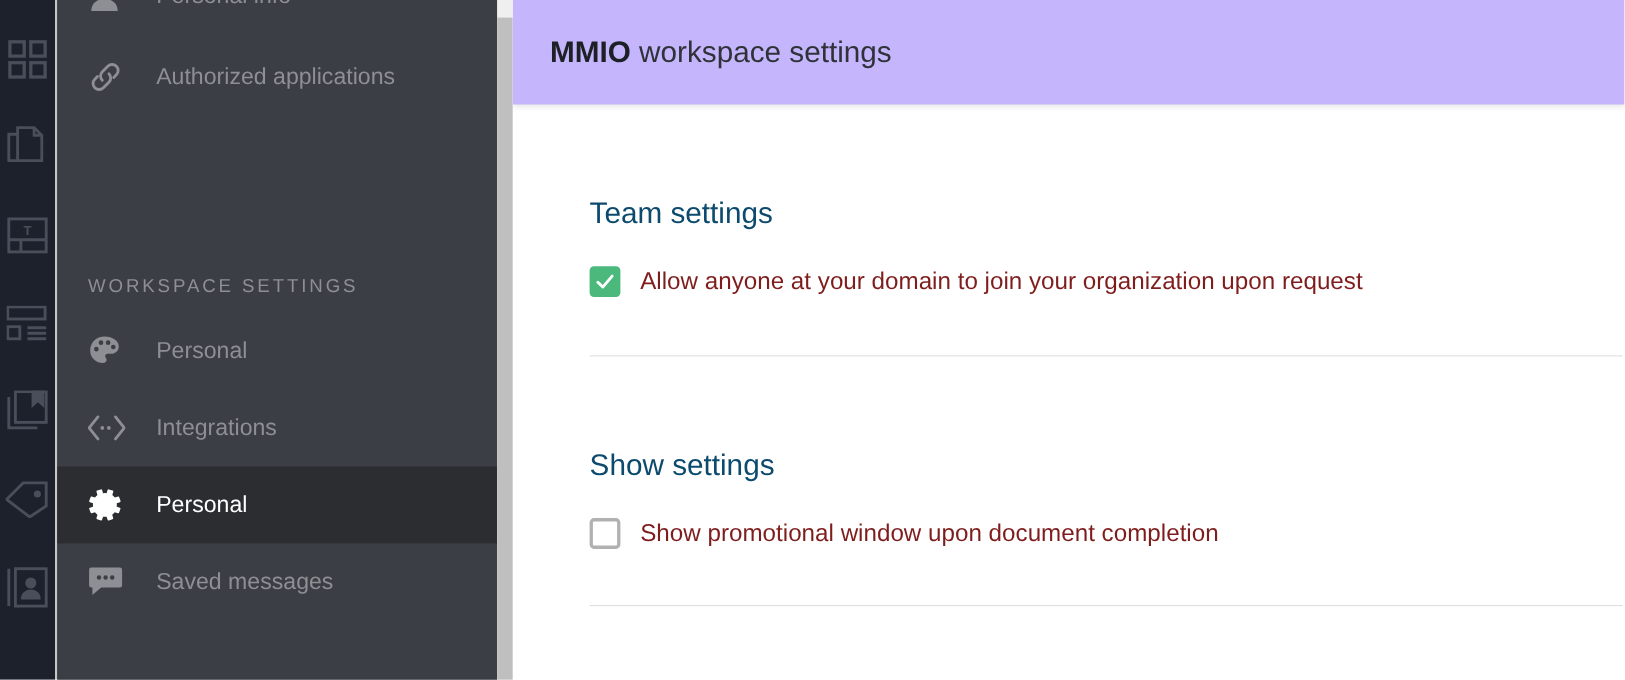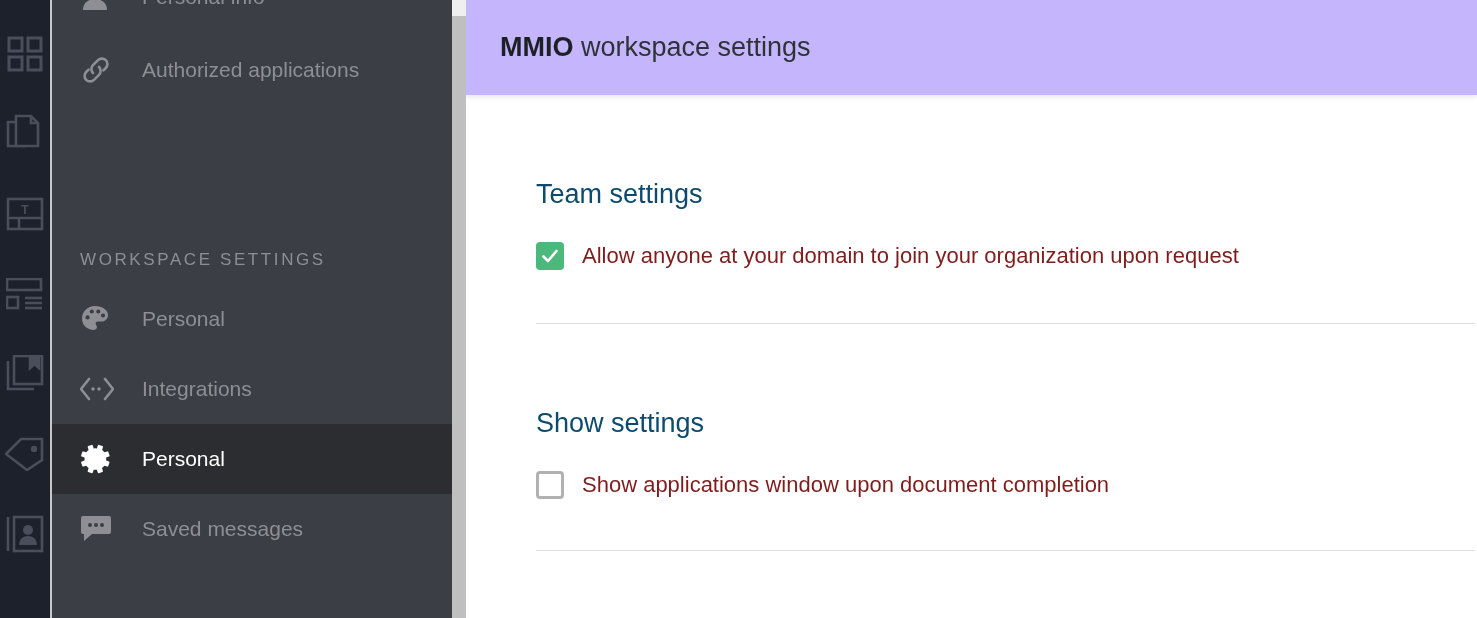--- a/index.html
+++ b/index.html
@@ -379,21 +379,21 @@
         <span class="check-label">Allow anyone at your domain to join your organization upon request</span>
       </div>
 
 
       <div class="rule first"></div>
 
       <div class="section-title">Show settings</div>
 
       <div class="check-row">
         <span class="cb unchecked"></span>
-        <span class="check-label">Show applications window upon document completion</span>
+        <span class="check-label">Show promotional window upon document completion</span>
       </div>
 
       <div class="rule second"></div>
 
     </div>
   </div>
 
   <div class="sb-scroll-track">
     <div class="sb-scroll-thumb"></div>
   </div>

